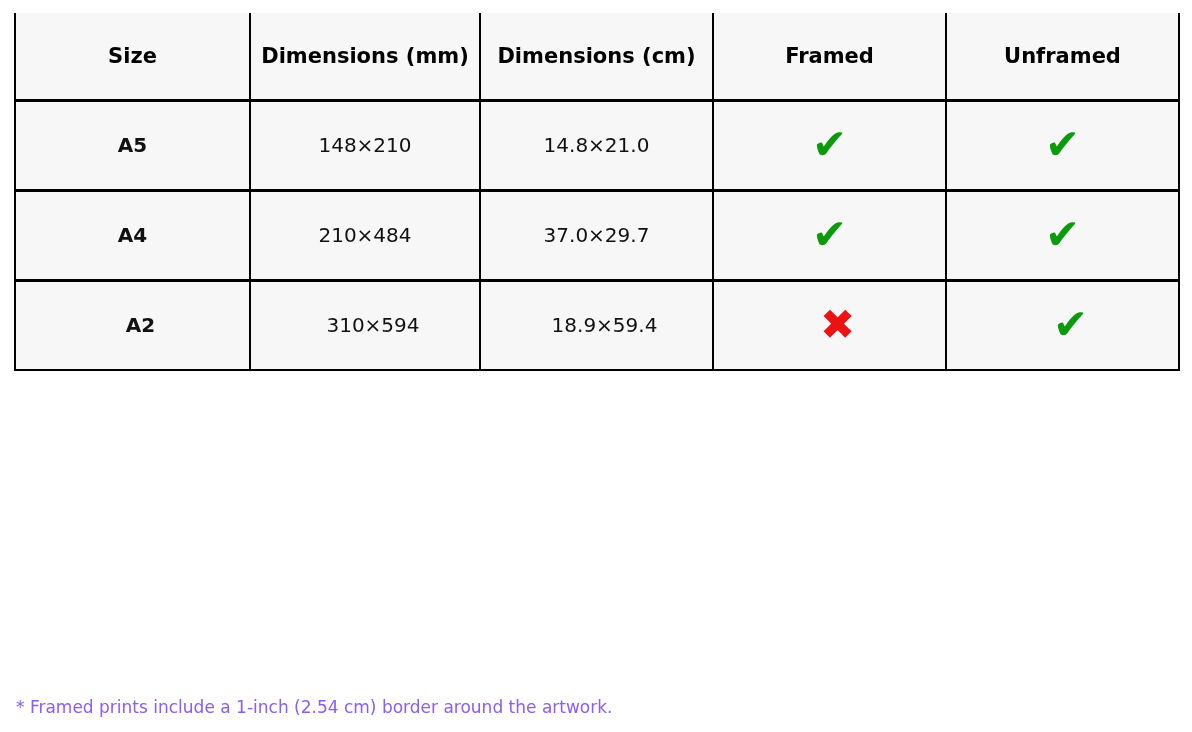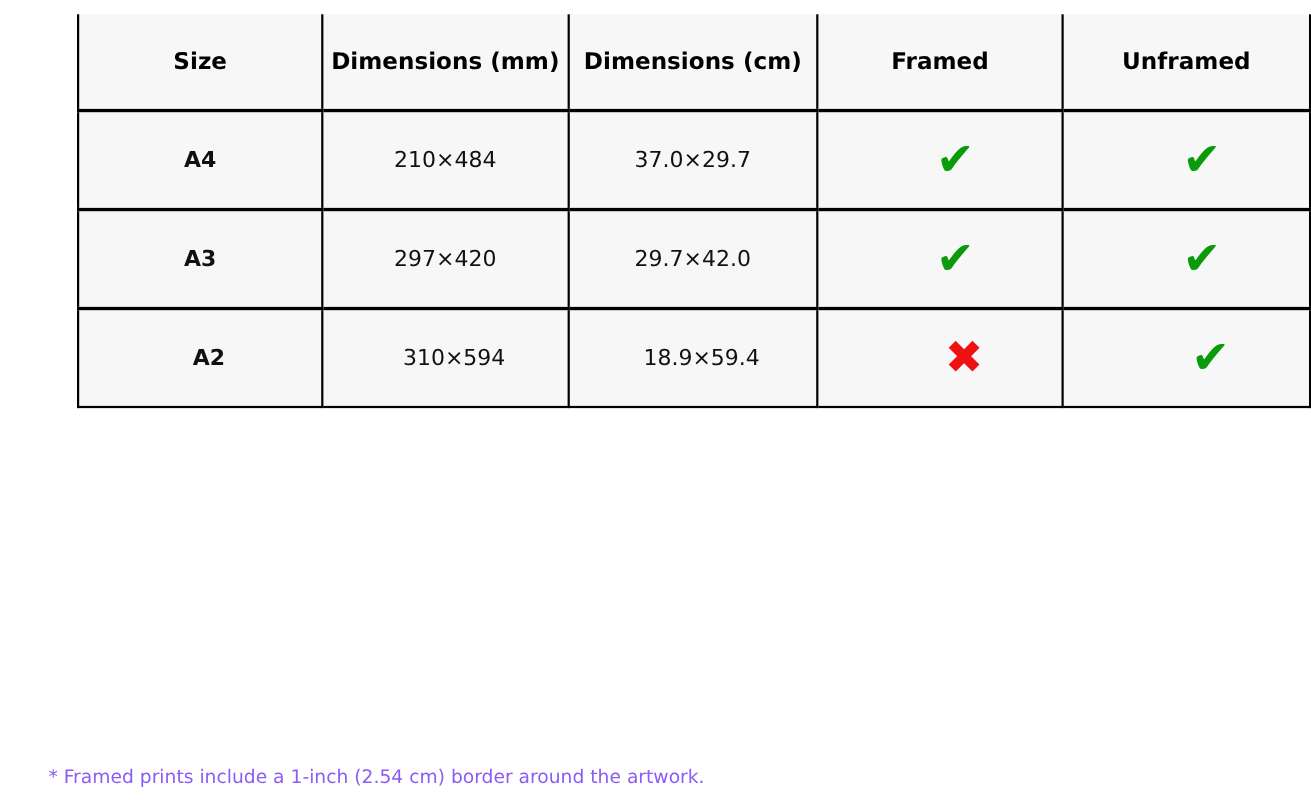--- a/index.html
+++ b/index.html
@@ -2,21 +2,21 @@
 <html style="--check-green: #0a9a0a; --cross-red: #ee1111; --cell-bg: #f7f7f7; --border-black: #000000; --page-bg: #ffffff;"><head>
 <meta charset="utf-8">
 <style>
   :root {
     --check-green: #0a9a0a;
     --cross-red: #ee1111;
     --cell-bg: #f7f7f7;
     --border-black: #000000;
     --page-bg: #ffffff;
   }
-  * { box-sizing: border-box; margin-left: 28px; }
+  * { box-sizing: border-box; }
   html, body {
     margin: 0;
     padding: 0;
   }
   body {
     width: 1192px;
     height: 732px;
     background: var(--page-bg);
     font-family: "DejaVu Sans", "Liberation Sans", sans-serif;
     position: relative;
@@ -95,30 +95,30 @@
       <tr>
         <th>Size</th>
         <th>Dimensions (mm)</th>
         <th>Dimensions (cm)</th>
         <th>Framed</th>
         <th>Unframed</th>
       </tr>
     </thead>
     <tbody>
       <tr>
-        <td class="col-size">A4</td>
-        <td>210×484</td>
-        <td>37.0×29.7</td>
+        <td class="col-size">A5</td>
+        <td>148×210</td>
+        <td>14.8×21.0</td>
         <td><span class="mark mark-green">✔</span></td>
         <td><span class="mark mark-green">✔</span></td>
       </tr>
       <tr>
-        <td class="col-size">A3</td>
-        <td>297×420</td>
-        <td>29.7×42.0</td>
+        <td class="col-size">A4</td>
+        <td>210×484</td>
+        <td>37.0×29.7</td>
         <td><span class="mark mark-green">✔</span></td>
         <td><span class="mark mark-green">✔</span></td>
       </tr>
       <tr>
         <td class="col-size">A2</td>
         <td>310×594</td>
         <td>18.9×59.4</td>
         <td><span class="mark mark-red">✖</span></td>
         <td><span class="mark mark-green">✔</span></td>
       </tr>

